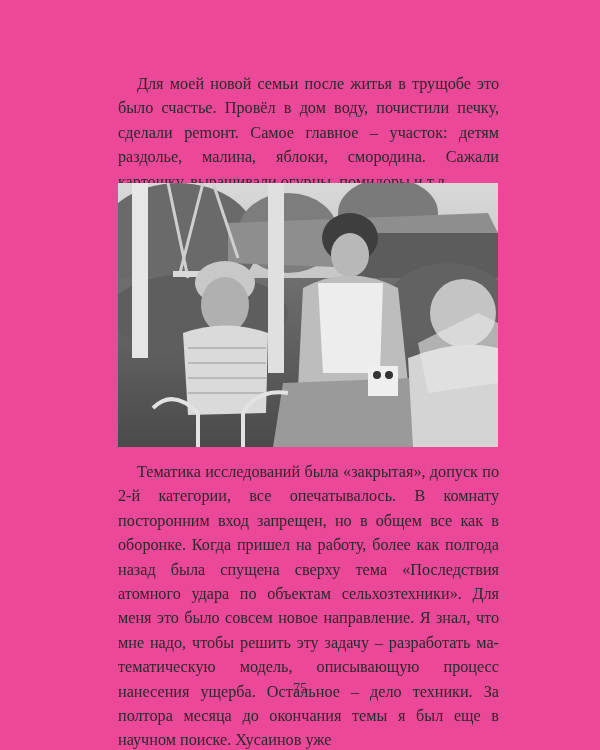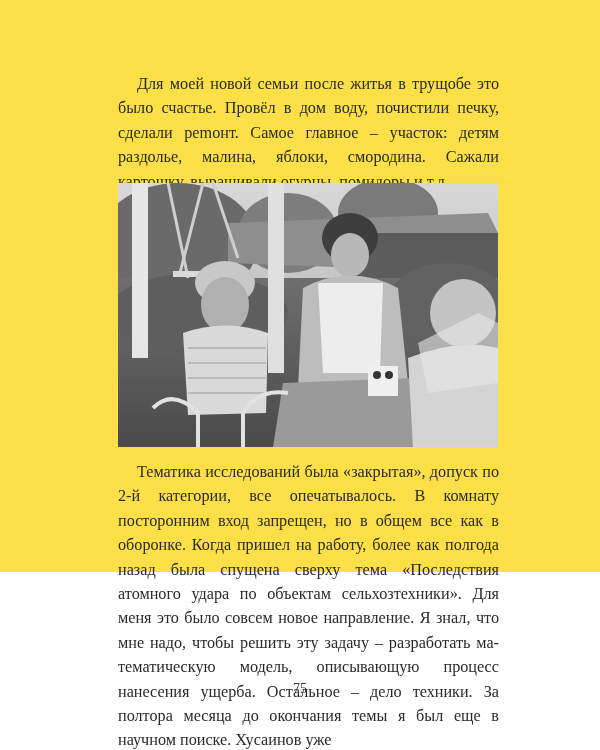--- a/index.html
+++ b/index.html
@@ -1,17 +1,17 @@
 <!DOCTYPE html>
 <html><head>
   <meta charset="utf-8">
   <style>
     html, body { margin: 0; padding: 0; background: #ffffff; }
     body { width: 600px; height: 750px; position: relative; overflow: hidden; }
-    .page { position: absolute; left: 0; top: 0; width: 600px; height: 572px; background: #fde047; }
+    .page { position: absolute; left: 0; top: 0; width: 600px; height: 750px; background: #ec4899; }
     .text-block {
       position: absolute;
       left: 118px;
       width: 381px;
       font-family: "Liberation Serif", serif;
       font-size: 16.2px;
       line-height: 24.4px;
       color: #2a2a2a;
       text-align: justify;
       hyphens: manual;

